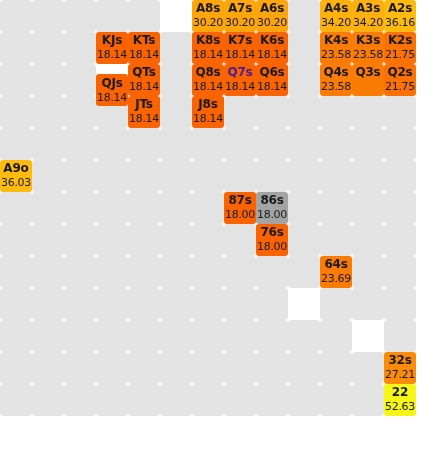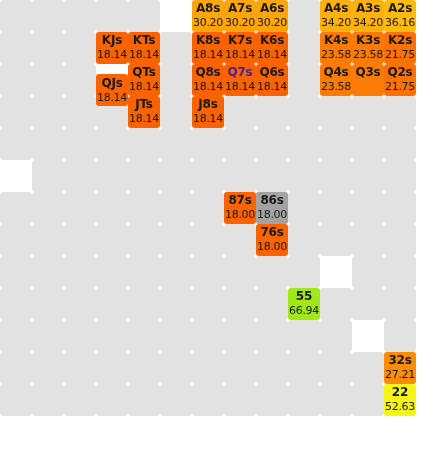--- a/index.html
+++ b/index.html
@@ -282,35 +282,39 @@
       <span class="cell-value" style="color: rgb(26, 26, 26);">21.75</span>
     </div>
     <div class="cell filled" style="left: 128px; top: 96px; width: 32px; height: 32px; background: rgb(249, 99, 2); z-index: 2;">
       <span class="cell-label" style="color: rgb(26, 26, 26);">JTs</span>
       <span class="cell-value" style="color: rgb(26, 26, 26);">18.14</span>
     </div>
     <div class="cell filled" style="left: 192px; top: 96px; width: 32px; height: 32px; background: rgb(249, 99, 2); z-index: 2;">
       <span class="cell-label" style="color: rgb(26, 26, 26);">J8s</span>
       <span class="cell-value" style="color: rgb(26, 26, 26);">18.14</span>
     </div>
+    <div class="cell filled" style="left: 0px; top: 160px; width: 32px; height: 32px; background: rgb(253, 187, 16); z-index: 2;">
+      <span class="cell-label" style="color: rgb(26, 26, 26);">A9o</span>
+      <span class="cell-value" style="color: rgb(26, 26, 26);">36.03</span>
+    </div>
     <div class="cell filled" style="left: 224px; top: 192px; width: 32px; height: 32px; background: rgb(249, 99, 2); z-index: 2;">
       <span class="cell-label" style="color: rgb(26, 26, 26);">87s</span>
       <span class="cell-value" style="color: rgb(26, 26, 26);">18.00</span>
     </div>
     <div class="cell filled" style="left: 256px; top: 192px; width: 32px; height: 32px; background: #a3a3a3; z-index: 2;">
       <span class="cell-label" style="color: rgb(26, 26, 26);">86s</span>
       <span class="cell-value" style="color: rgb(26, 26, 26);">18.00</span>
     </div>
     <div class="cell filled" style="left: 256px; top: 224px; width: 32px; height: 32px; background: rgb(249, 99, 2); z-index: 2;">
       <span class="cell-label" style="color: rgb(26, 26, 26);">76s</span>
       <span class="cell-value" style="color: rgb(26, 26, 26);">18.00</span>
     </div>
-    <div class="cell filled" style="left: 288px; top: 288px; width: 32px; height: 32px; background: rgb(159, 232, 26); z-index: 2;">
-      <span class="cell-label" style="color: rgb(26, 26, 26);">55</span>
-      <span class="cell-value" style="color: rgb(26, 26, 26);">66.94</span>
+    <div class="cell filled" style="left: 320px; top: 256px; width: 32px; height: 32px; background: rgb(251, 123, 7); z-index: 2;">
+      <span class="cell-label" style="color: rgb(26, 26, 26);">64s</span>
+      <span class="cell-value" style="color: rgb(26, 26, 26);">23.69</span>
     </div>
     <div class="cell filled" style="left: 384px; top: 352px; width: 32px; height: 32px; background: rgb(251, 140, 9); z-index: 2;">
       <span class="cell-label" style="color: rgb(26, 26, 26);">32s</span>
       <span class="cell-value" style="color: rgb(26, 26, 26);">27.21</span>
     </div>
     <div class="cell filled" style="left: 384px; top: 384px; width: 32px; height: 32px; background: rgb(245, 245, 24); z-index: 2;">
       <span class="cell-label" style="color: rgb(26, 26, 26);">22</span>
       <span class="cell-value" style="color: rgb(26, 26, 26);">52.63</span>
     </div>
   </div>

